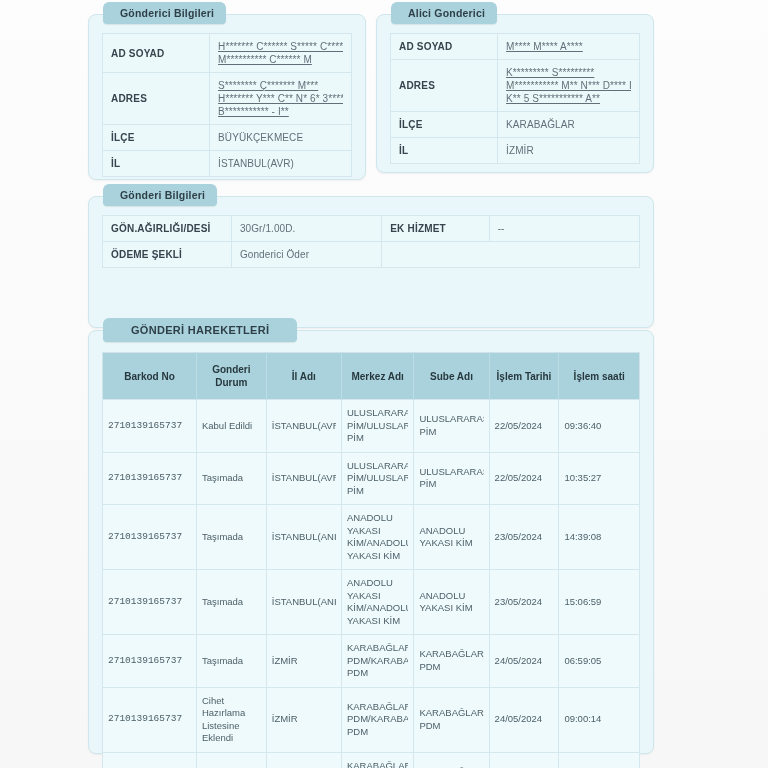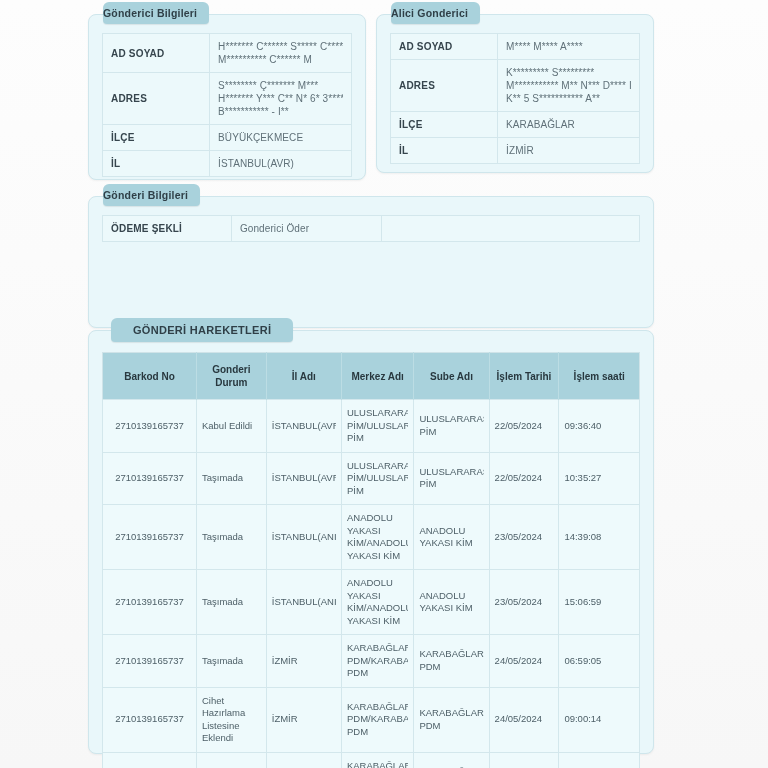--- a/index.html
+++ b/index.html
@@ -34,30 +34,29 @@
   }
   .panel-tab {
     position: absolute;
     top: -13px;
     left: 14px;
     background: #a9d2dc;
     color: #2f3f47;
     font-weight: bold;
     font-size: 10.5px;
     letter-spacing: .2px;
-    padding: 5px 12px 5px 0;
+    padding: 5px 12px 5px 17px;
     border-radius: 6px 6px 4px 4px;
     white-space: nowrap;
     box-shadow: 0 1px 1px rgba(0,0,0,.08);
   }
   .panel-tab.big {
     font-size: 11px;
     letter-spacing: .3px;
-    padding: 6px 22px;
-    margin-left: 8px;
+    padding: 6px 28px;
   }
 
   .panel-inner {
     position: absolute;
     left: 13px;
     right: 13px;
     top: 18px;
     bottom: 11px;
   }
 
@@ -85,20 +84,21 @@
   }
   td.val {
     color: #5f7078;
     font-size: 9.5px;
     letter-spacing: .1px;
   }
   .mask {
     display: block;
     white-space: nowrap;
     overflow: hidden;
+    text-decoration: underline;
   }
 
   
   table.mv {
     width: 100%;
     border-collapse: collapse;
     table-layout: fixed;
     background: #eefafc;
     border: 1px solid #cfe3e8;
   }
@@ -116,21 +116,21 @@
   table.mv td {
     border: 1px solid #d3e7ec;
     font-size: 9.5px;
     color: #4e6068;
     padding: 7px 5px;
     line-height: 12.5px;
     vertical-align: middle;
     overflow: hidden;
     white-space: normal;
   }
-  td.c-barkod { text-align: center; color: #4e6068; }
+  td.c-barkod { color: #4e6068; font-family: Liberation Mono, monospace; }
   td.clip { overflow: hidden; }
   .cellclip {
     display: block;
     overflow: hidden;
     max-height: 52px;
   }
 </style>
 </head>
 <body>
 
@@ -213,20 +213,26 @@
     <div class="panel-tab">Gönderi Bilgileri</div>
     <div class="panel-inner">
       <table class="kv">
         <colgroup>
           <col style="width:24%">
             <col style="width:28%">
           <col style="width:20%">
             <col style="width:28%">
         </colgroup>
         <tbody>
+          <tr>
+            <td class="lbl">GÖN.AĞIRLIĞI/DESİ</td>
+            <td class="val">30Gr/1.00D.</td>
+            <td class="lbl">EK HİZMET</td>
+            <td class="val">--</td>
+          </tr>
           <tr>
             <td class="lbl">ÖDEME ŞEKLİ</td>
             <td class="val">Gonderici Öder</td>
             <td class="val" colspan="2"></td>
           </tr>
         </tbody>
       </table>
     </div>
   </div>
 

